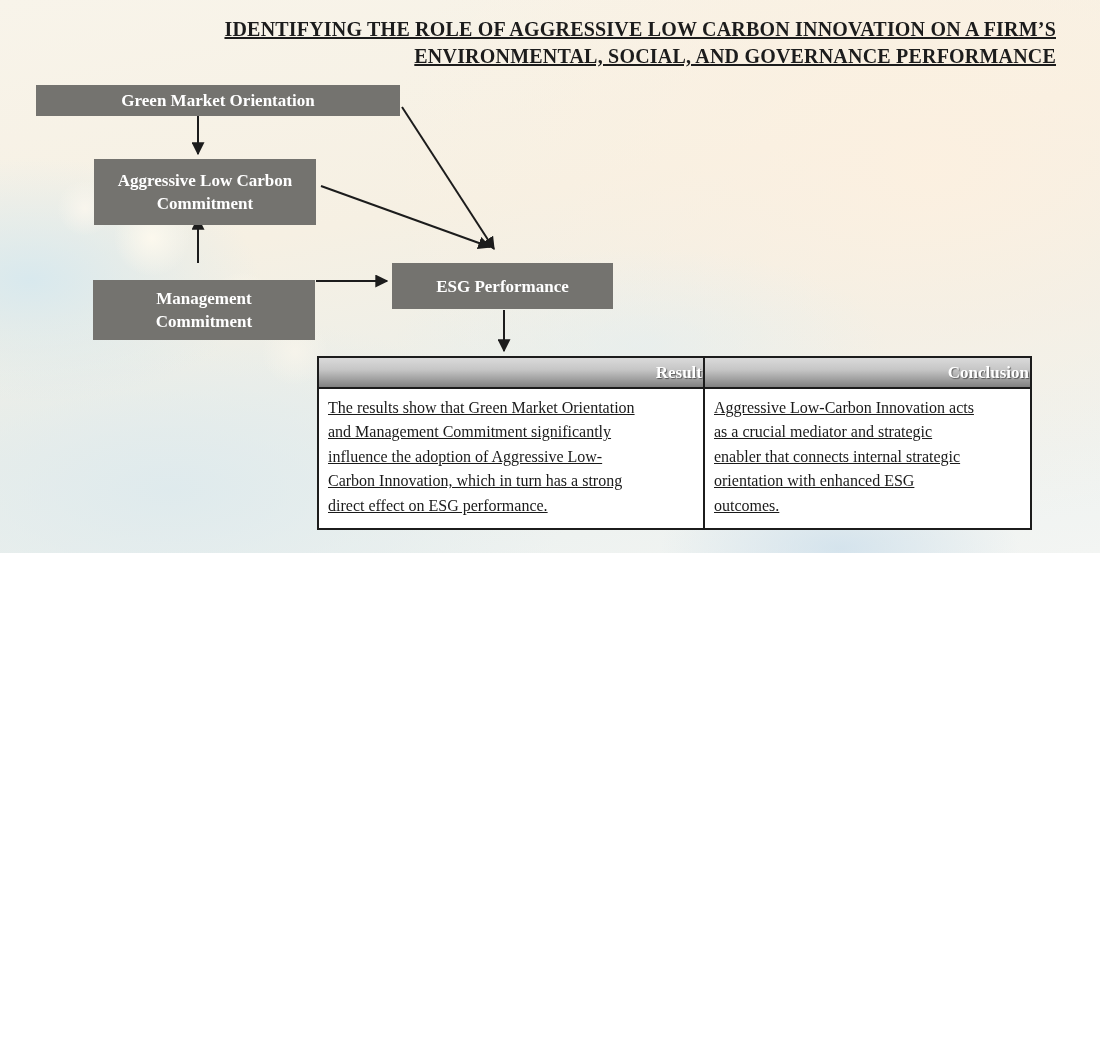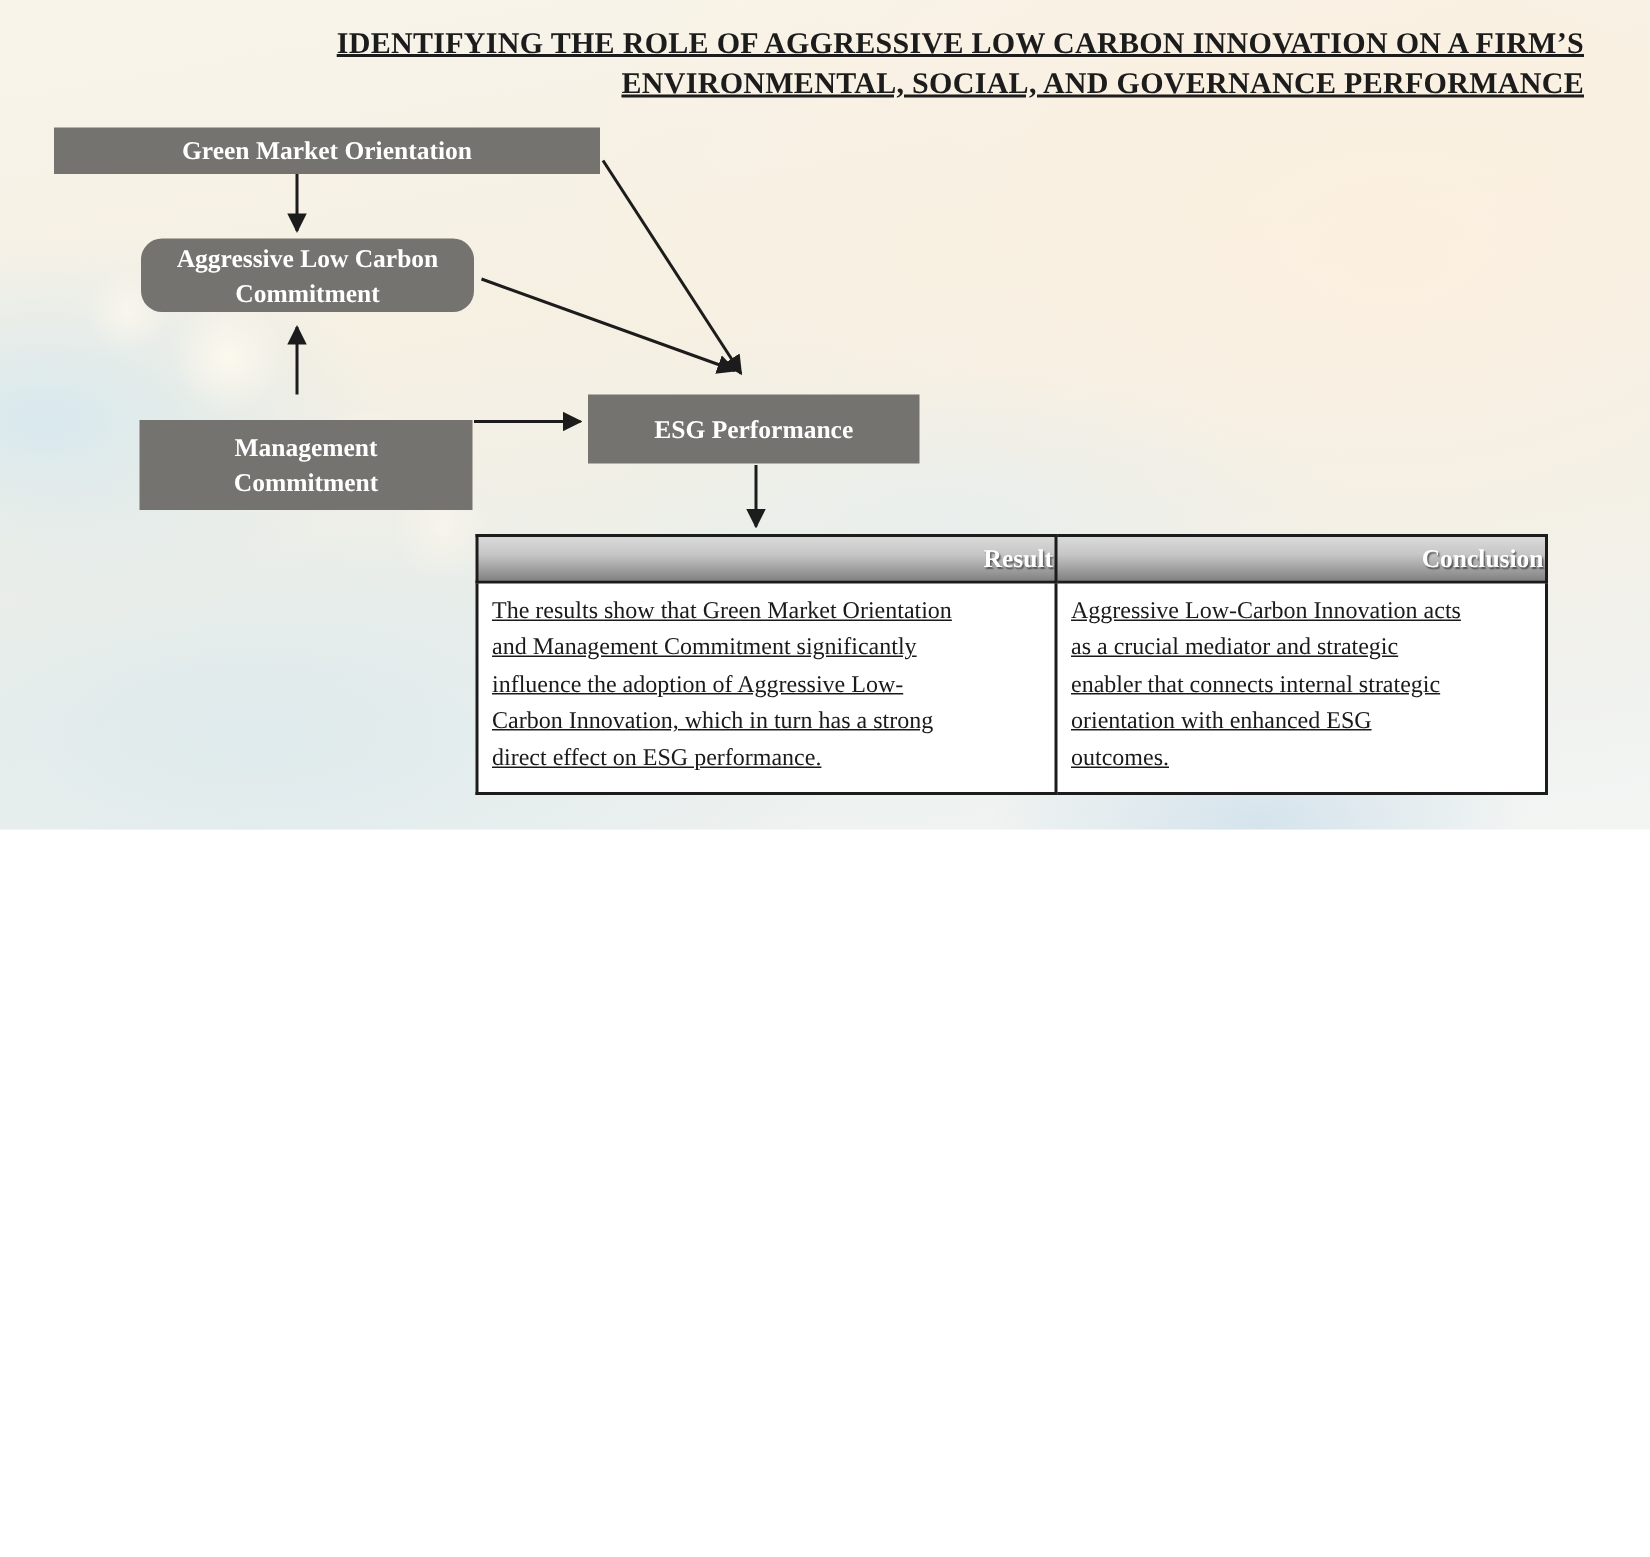--- a/index.html
+++ b/index.html
@@ -60,21 +60,21 @@
     font-size: 17px;
     line-height: 23px;
     display: flex;
     flex-direction: column;
     align-items: center;
     justify-content: center;
     text-align: center;
   }
   .node .nline { display: block; white-space: nowrap; }
   #node-gmo  { left: 36px;  top: 85px;  width: 364px; height: 31px; }
-  #node-alci { left: 94px;  top: 159px; width: 222px; height: 49px; border-radius: 14px; }
+  #node-alci { left: 94px;  top: 159px; width: 222px; height: 66px; }
   #node-mc   { left: 93px;  top: 280px; width: 222px; height: 60px; }
   #node-esg  { left: 392px; top: 263px; width: 221px; height: 46px; }
 
   table.result-table {
     position: absolute;
     left: 317px;
     top: 356px;
     width: 713px;
     border-collapse: collapse;
     table-layout: fixed;

